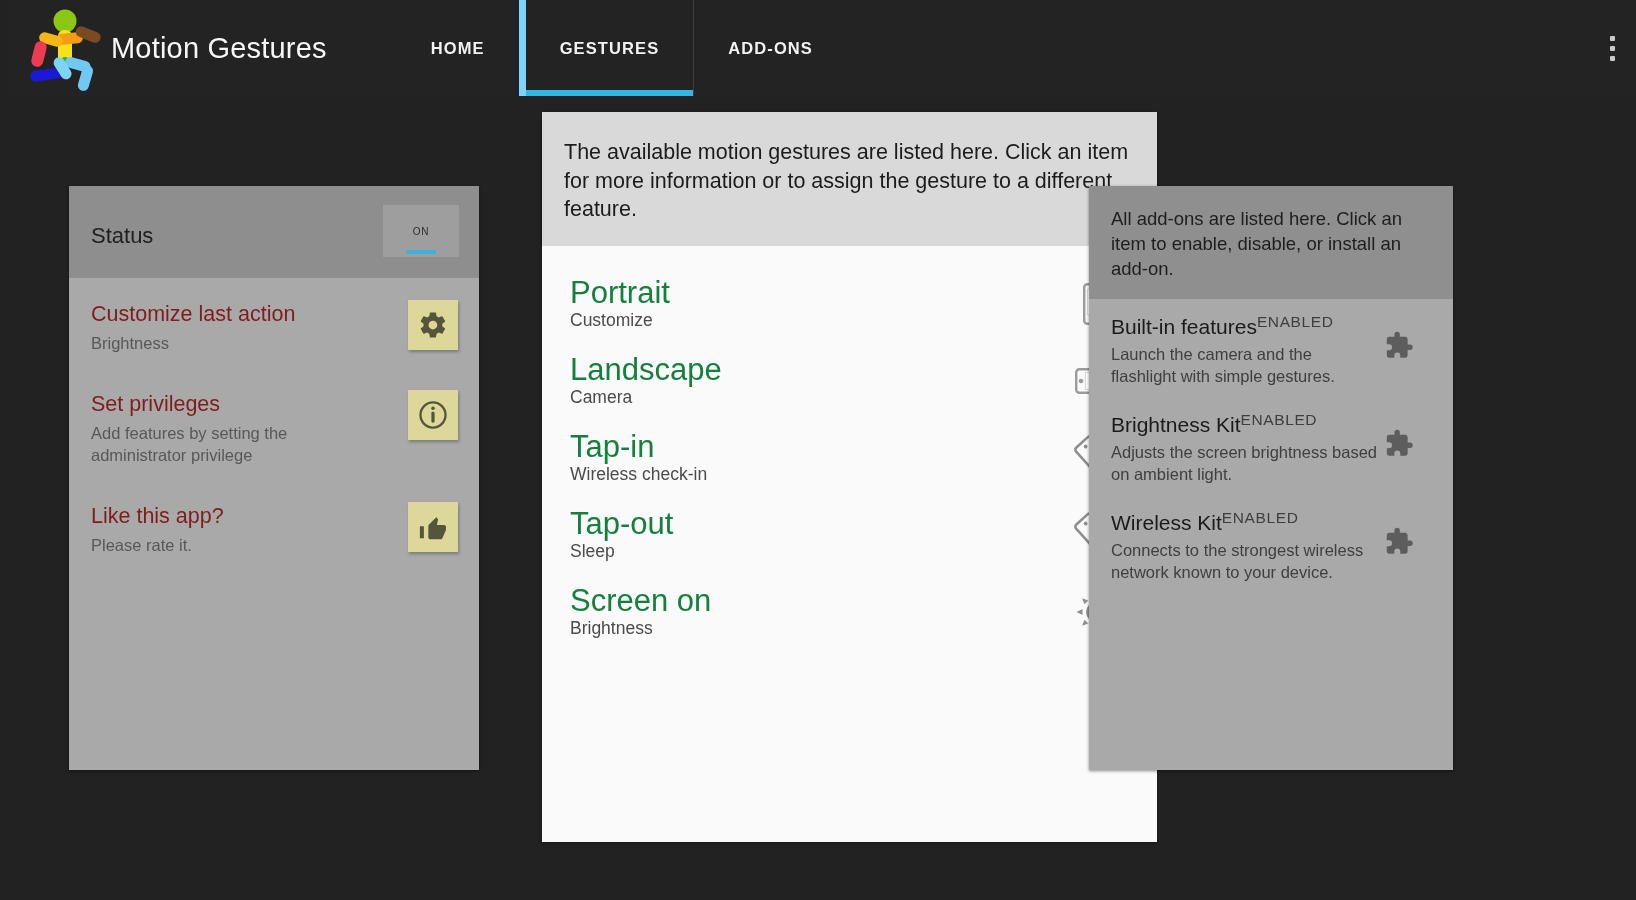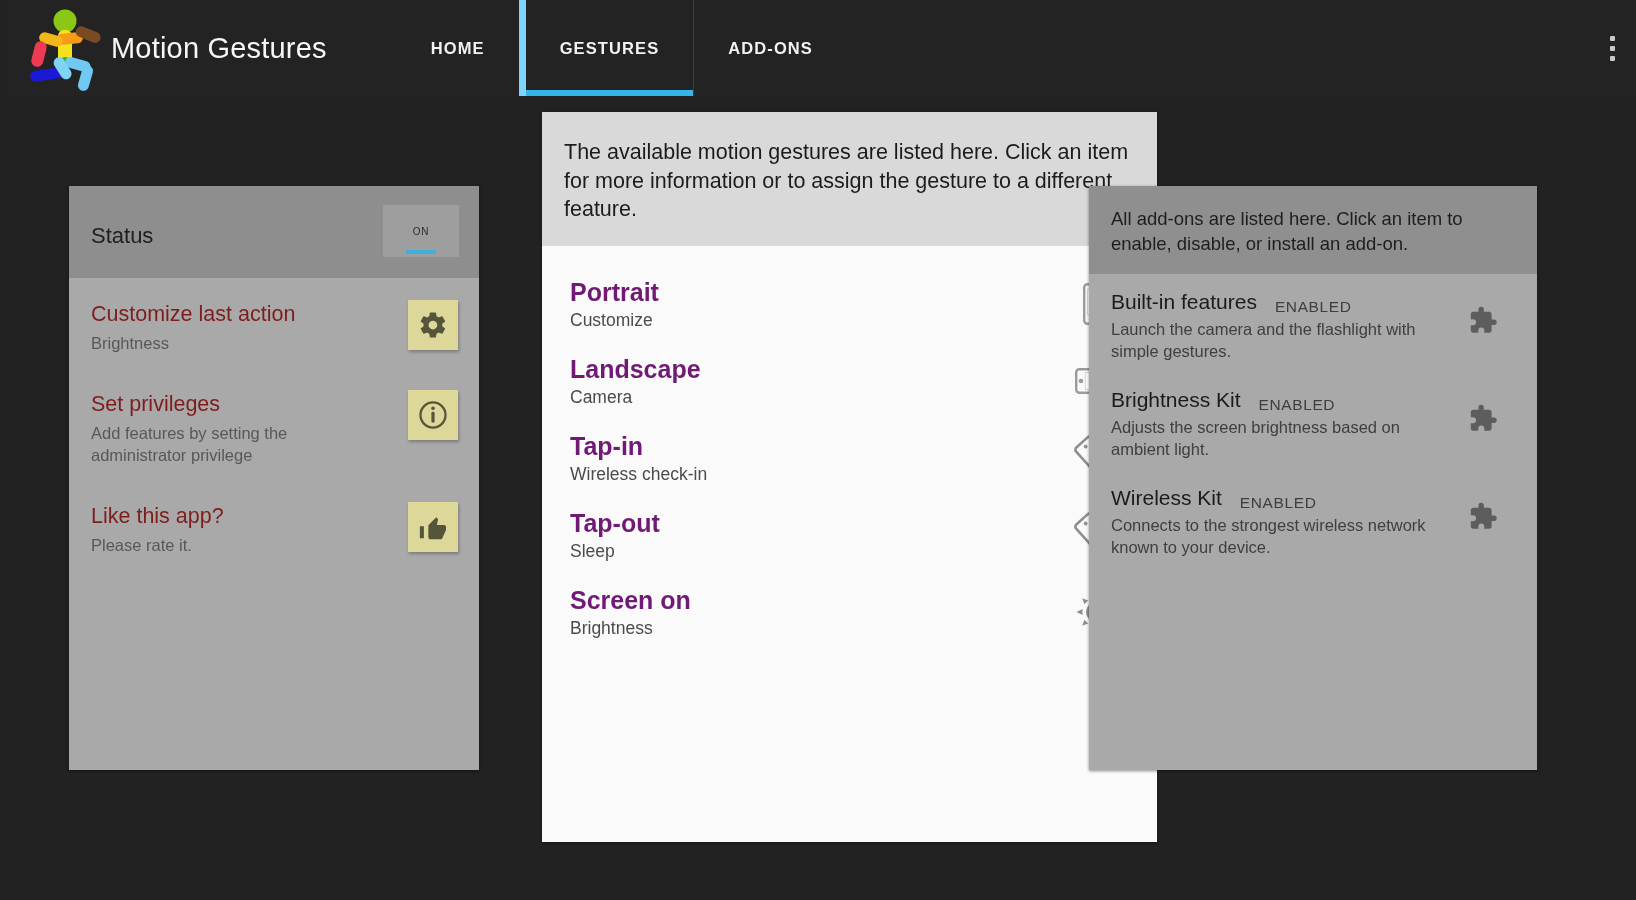--- a/index.html
+++ b/index.html
@@ -72,21 +72,21 @@
   }
 
   
   .card {
     position: absolute;
     background: #a9a9a9;
     box-shadow: 0 1px 3px rgba(0,0,0,0.45);
   }
   .card-left  { left: 69px;   top: 186px; width: 410px; height: 584px; }
   .card-mid   { left: 542px;  top: 112px; width: 615px; height: 730px; background: #fafafa; }
-  .card-right { left: 1089px; top: 186px; width: 448px; height: 584px; }
+  .card-right { left: 1089px; top: 186px; width: 364px; height: 584px; }
 
   
   .status-row {
     height: 92px;
     background: #8e8e8e;
     display: flex; align-items: center;
     padding: 8px 0 0 22px;
     position: relative;
   }
   .status-label { color: #20201f; font-size: 22px; }
@@ -131,41 +131,41 @@
   }
   .banner-mid p {
     color: #1c1c1c; font-size: 21.5px; line-height: 28.5px;
   }
   .glist { padding: 20px 0 0 0; }
   .gitem {
     position: relative;
     padding: 11px 92px 11px 28px;
     cursor: pointer;
   }
-  .gitem-title { color: #701a75; font-size: 25px; line-height: 31px; font-weight: bold; }
+  .gitem-title { color: #15803d; font-size: 31px; line-height: 31px; }
   .gitem-sub   { color: #4b4b4b; font-size: 17.5px; line-height: 23px; margin-top: 1px; }
   .gitem-icon {
     position: absolute; right: 38px; top: 50%;
     transform: translateY(-50%);
     width: 46px; height: 46px;
     display: flex; align-items: center; justify-content: center;
   }
 
   
   .banner-right {
     background: #8f8f8f;
     padding: 20px 22px 18px 22px;
   }
   .banner-right p { color: #1e1e1e; font-size: 18.5px; line-height: 25px; }
   .arow {
     position: relative;
     padding: 14px 76px 10px 22px;
     cursor: pointer;
   }
-  .arow-head { display: flex; align-items: flex-end; gap: 18px; }
+  .arow-head { display: flex; align-items: flex-start; }
   .arow-title { color: #1b1b1b; font-size: 21px; line-height: 28px; }
   .arow-state { color: #3e3e3e; font-size: 15.5px; letter-spacing: 0.6px; }
   .arow-sub { color: #3f3f3e; font-size: 16.5px; line-height: 22px; margin-top: 2px; }
   .arow-icon {
     position: absolute; right: 38px; top: 30px;
     width: 34px; height: 34px;
   }
   svg { display: block; overflow: visible; }
 </style>
 </head>

